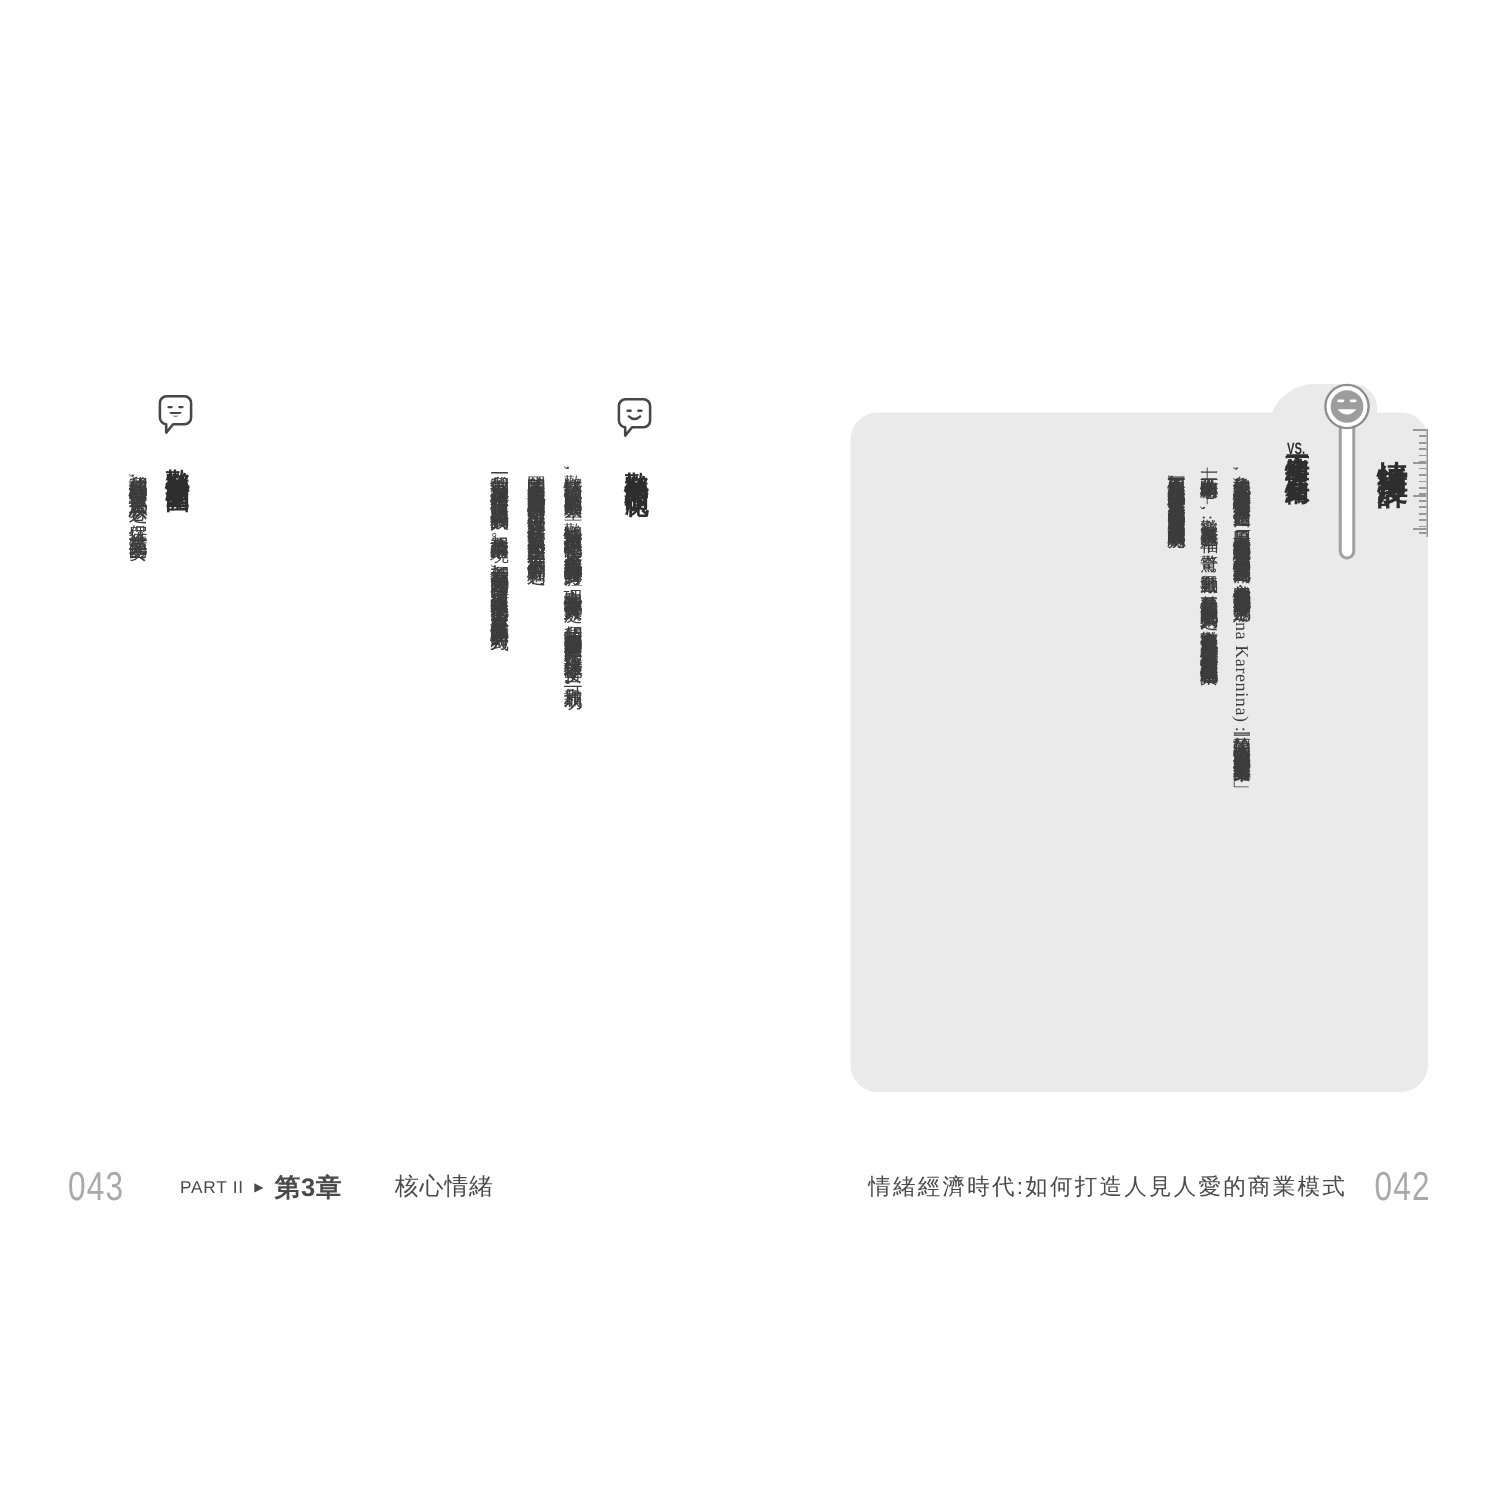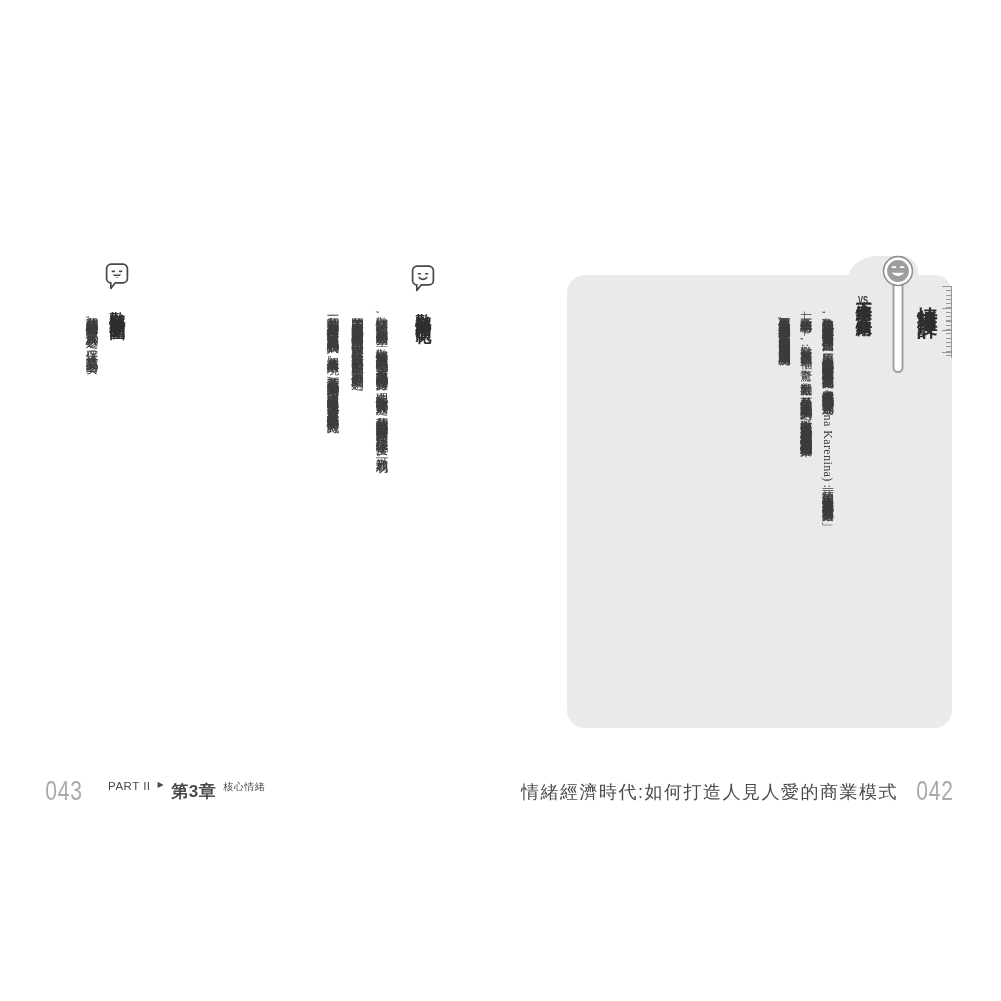--- a/index.html
+++ b/index.html
@@ -40,31 +40,31 @@
   .section-header .heading{display:inline-block;margin-top:4px;writing-mode:vertical-rl;
     font-family:"Liberation Sans",sans-serif;font-weight:700;font-size:16px;
     letter-spacing:2.5px;color:#2e2e2e;}
   .vbody{writing-mode:vertical-rl;font-size:12.5px;letter-spacing:0.85px;
     line-height:24.5px;color:#3d3d3d;position:absolute;}
   .vbody p{margin:0;text-indent:2em;}
   .body-1{left:172px;top:282px;width:222px;height:444px;}
   .body-2{left:74px;top:282px;width:30px;height:444px;}
 
   
-  .footer-left{position:absolute;left:40px;top:776px;display:flex;align-items:center;gap:20px;}
+  .footer-left{position:absolute;left:40px;top:776px;display:flex;align-items:center;gap:32px;}
   .footer-right{position:absolute;right:42px;top:776px;display:flex;align-items:center;gap:13px;}
   .page-num{display:inline-block;font-family:"Liberation Sans",sans-serif;
     font-size:27px;font-weight:400;color:#a9a9a9;letter-spacing:1px;
     transform:scaleX(0.78);transform-origin:center;}
-  .part-line{display:flex;align-items:flex-start;gap:7px;
+  .part-line{display:flex;align-items:center;gap:7px;
     font-family:"Liberation Sans",sans-serif;font-size:11.5px;color:#4a4a4a;letter-spacing:0.5px;}
   .part-line .arrow{font-size:8px;color:#4a4a4a;}
   .part-line .chapter{font-weight:700;font-size:17px;}
-  .part-line .chapter-title{font-size:10px;}
-  .book-title{font-family:"Liberation Sans",sans-serif;font-size:18px;
+  .part-line .chapter-title{font-size:16px;margin-left:28px;}
+  .book-title{font-family:"Liberation Sans",sans-serif;font-size:15px;
     color:#4a4a4a;letter-spacing:1.5px;}
 </style>
 </head>
 <body>
 
 <div id="canvas">
 
   <div class="tab-bump"></div>
   <div class="callout-box"></div>
 

